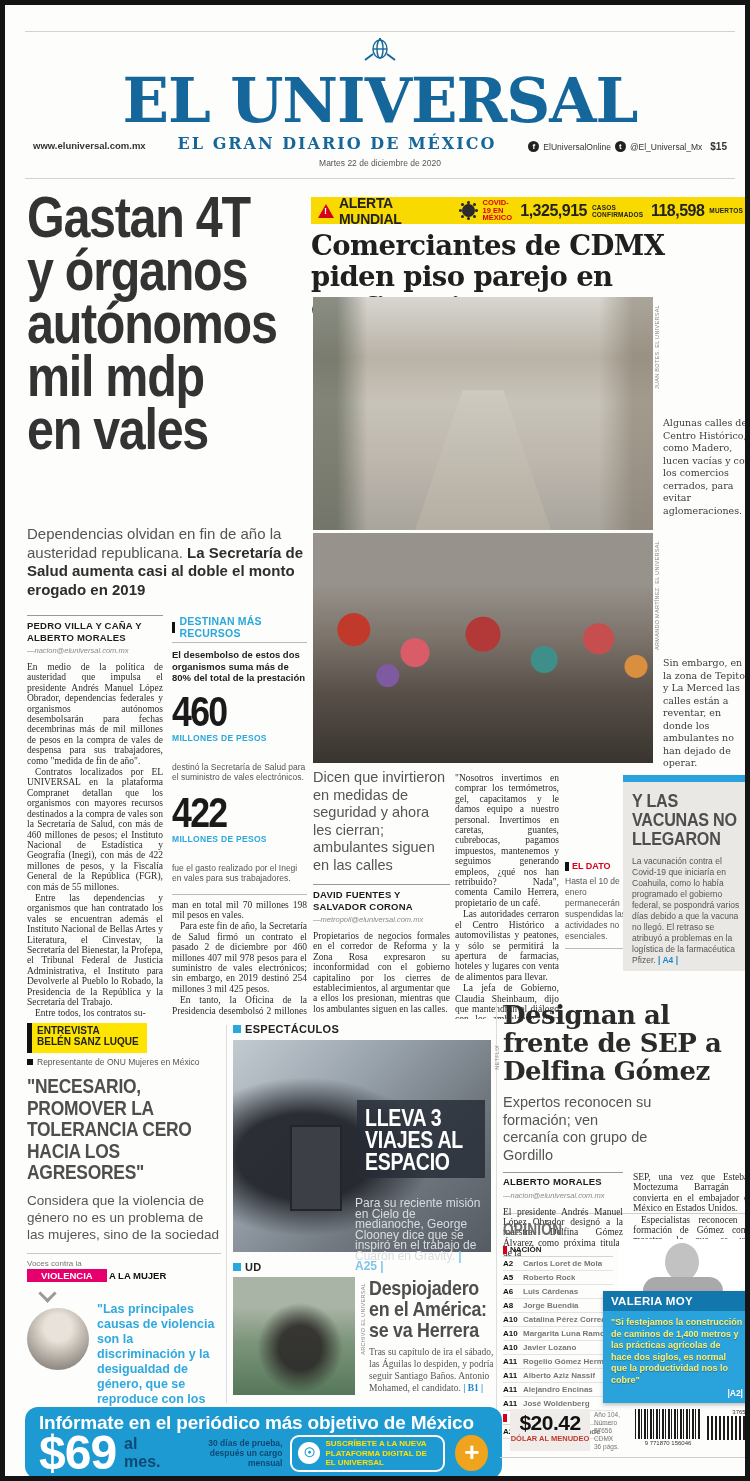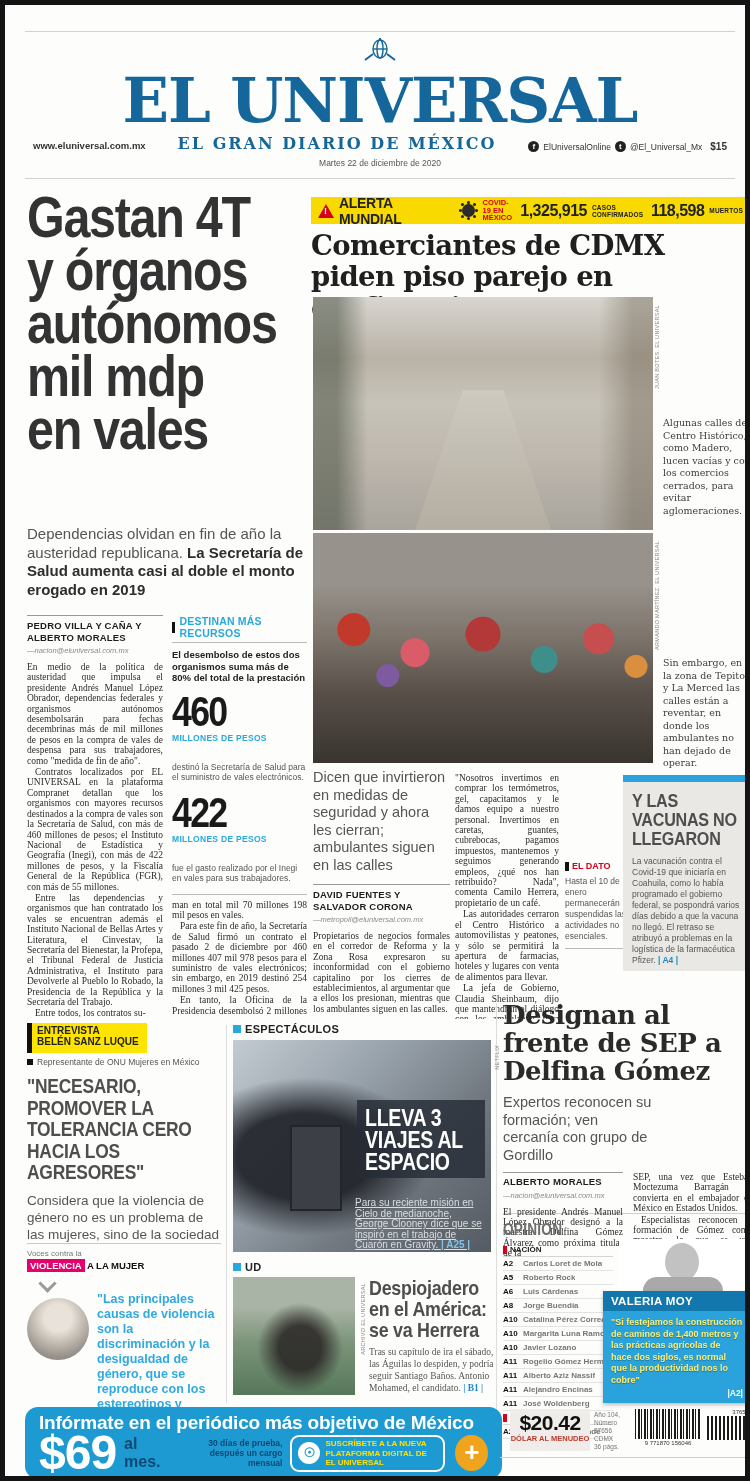--- a/index.html
+++ b/index.html
@@ -102,42 +102,42 @@
   
   #interview { left:22px; top:1018px; width:194px; }
   #int-kicker { display:flex; }
   #int-kicker .bar { height:30px; width:5px; }
   #int-kicker .yl { background:#ffe400; padding:2px 8px 2px 5px; }
   #int-kicker .yl div:first-child { font-weight:900; font-size:10px; }
   #int-kicker .yl div:last-child { font-weight:700; font-size:10px; }
   #int-role { display:flex; gap:4px; align-items:center; font-size:8.5px; color:#555; margin:4px 0 8px; }
   #int-role .mini { width:6px; height:6px; background:#111; }
   #int-headline { font-weight:700; font-size:20.5px; line-height:21.5px; color:#4e4e4e; letter-spacing:-.3px; margin-bottom:9px; }
-  #int-deck { font-size:13.5px; line-height:17px; color:#555; }
+  #int-deck { font-size:13.5px; line-height:17px; color:#555; margin-bottom:10px; }
   #voces { border-top:1px solid #c9c9c9; padding-top:5px; font-size:8px; color:#777; }
   #voces .row2 { margin-top:2px; }
-  .tag-violencia { background:#e5006d; color:#fff; font-weight:900; font-size:9.5px; padding:1px 3px; }
+  .tag-violencia { background:#e5006d; color:#fff; font-weight:900; font-size:9.5px; padding:1px 14px; }
   #voces .row2 b { font-size:9.5px; color:#111; }
   #chevron { width:13px; height:13px; border-left:3px solid #9a9a9a; border-bottom:3px solid #9a9a9a; transform:rotate(-45deg); margin:6px 0 2px 14px; }
   #int-quote-row { display:flex; gap:8px; }
   #belen-photo { width:62px; height:62px; border-radius:50%; flex:none; margin-top:6px;
     background:radial-gradient(circle at 50% 32%, #e8e2da 0 26%, #c9c2b8 45%, #96908a 75%, #7d7873); }
   #int-quote { font-weight:700; font-size:12.5px; line-height:15px; color:#2fa9e0; }
   #int-ref { border-top:1px solid #c9c9c9; margin-top:8px; padding-top:4px; }
 
   
   #espect { left:228px; top:1018px; width:258px; }
   #clooney { position:relative; margin-top:5px; width:258px; height:212px;
     background:
       radial-gradient(ellipse at 28% 55%, rgba(30,32,38,.9) 0 26%, transparent 48%),
       linear-gradient(135deg, #c3cbd1 0, #98a2ab 35%, #717880 65%, #555b63 100%); }
   #clooney .cam { position:absolute; left:22%; top:40%; width:52px; height:86px; background:#3c3f45; border:2px solid #23252a; }
   #esp-overlay { position:absolute; right:6px; top:60px; width:128px; background:rgba(38,44,54,.82); padding:7px 8px 5px; }
   #esp-title { color:#fff; font-weight:700; font-size:23px; line-height:22px; letter-spacing:-.3px; }
-  #esp-caption { position:absolute; right:6px; top:158px; width:130px; font-size:10px; line-height:10.5px; color:#d9dde0;text-decoration:underline; }
+  #esp-caption { position:absolute; right:6px; top:158px; width:130px; font-size:12px; line-height:10.5px; color:#d9dde0; }
 
   
   #ud { left:228px; top:1256px; width:260px; }
   #ud-row { display:flex; gap:14px; margin-top:4px; }
   #herrera { width:122px; height:118px; flex:none;
     background:
       radial-gradient(ellipse at 55% 60%, rgba(40,35,35,.85) 0 22%, transparent 45%),
       linear-gradient(180deg, #aab4a6 0 25%, #7c957a 55%, #56775a 100%); }
   #ud-headline { font-weight:700; font-size:21px; line-height:21px; color:#4e4e4e; letter-spacing:-.3px; }
   #ud-body { font-size:9.5px; line-height:12px; color:#555; margin-top:6px; font-family:"Liberation Serif", serif; }

